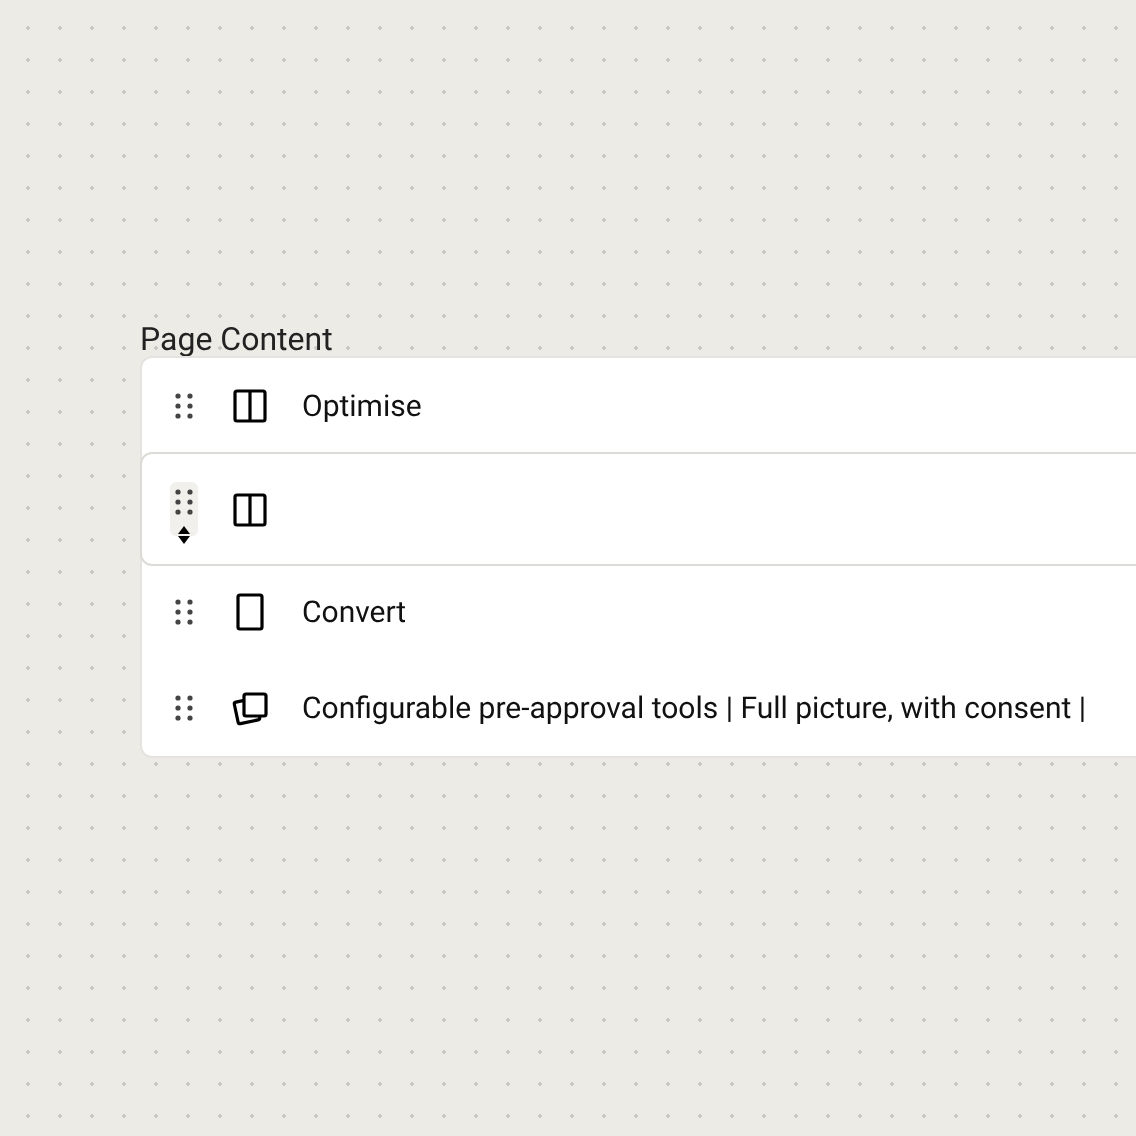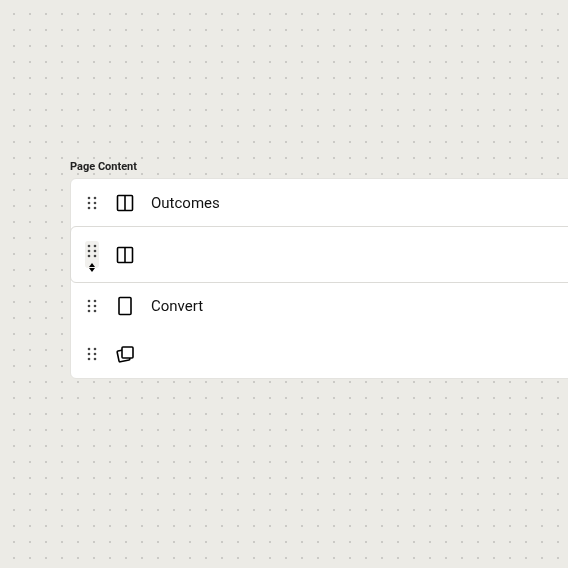--- a/index.html
+++ b/index.html
@@ -11,22 +11,22 @@
     background-size: 16px 16px;
     background-position: 6px 6px;
     font-family: -apple-system, BlinkMacSystemFont, "Segoe UI", Roboto, Helvetica, Arial, sans-serif;
     overflow: hidden;
     position: relative;
   }
   .panel-label {
     position: absolute;
     left: 70px;
     top: 160px;
-    font-size: 11px;
-    font-weight: 700;
+    font-size: 16px;
+    font-weight: 400;
     color: #222;
   }
   .panel {
     position: absolute;
     left: 70px;
     top: 178px;
     width: 600px;
     background: #fff;
     border: 1px solid #e4e3df;
     border-radius: 6px;
@@ -110,21 +110,21 @@
             <circle cx="8" cy="12" r="1.3"></circle>
           </g>
         </svg>
     </span>
     <span class="block-icon">
       <svg width="18" height="18" viewBox="0 0 18 18" fill="none" stroke="#000" stroke-width="1.6">
           <rect x="1.5" y="1.5" width="15" height="15" rx="1"></rect>
           <line x1="9" y1="1.5" x2="9" y2="16.5"></line>
         </svg>
     </span>
-    <span class="label">Outcomes</span>
+    <span class="label">Optimise</span>
   </div>
 
   <div class="block-row focused">
     <span class="drag-handle active">
       <svg width="10" height="14" viewBox="0 0 10 14">
           <g fill="#444">
             <circle cx="2" cy="2" r="1.3"></circle>
             <circle cx="8" cy="2" r="1.3"></circle>
             <circle cx="2" cy="7" r="1.3"></circle>
             <circle cx="8" cy="7" r="1.3"></circle>
@@ -174,15 +174,16 @@
             <circle cx="8" cy="12" r="1.3"></circle>
           </g>
         </svg>
     </span>
     <span class="block-icon">
       <svg width="20" height="20" viewBox="0 0 20 20" fill="none" stroke="#000" stroke-width="1.6">
           <rect x="3" y="6" width="11" height="11" rx="1" transform="rotate(-12 8.5 11.5)"></rect>
           <rect x="7" y="3" width="11" height="11" rx="1" fill="#fff"></rect>
         </svg>
     </span>
+    <span class="label">Configurable pre-approval tools | Full picture, with consent |</span>
   </div>
 
 </div>
 
 </body></html>

